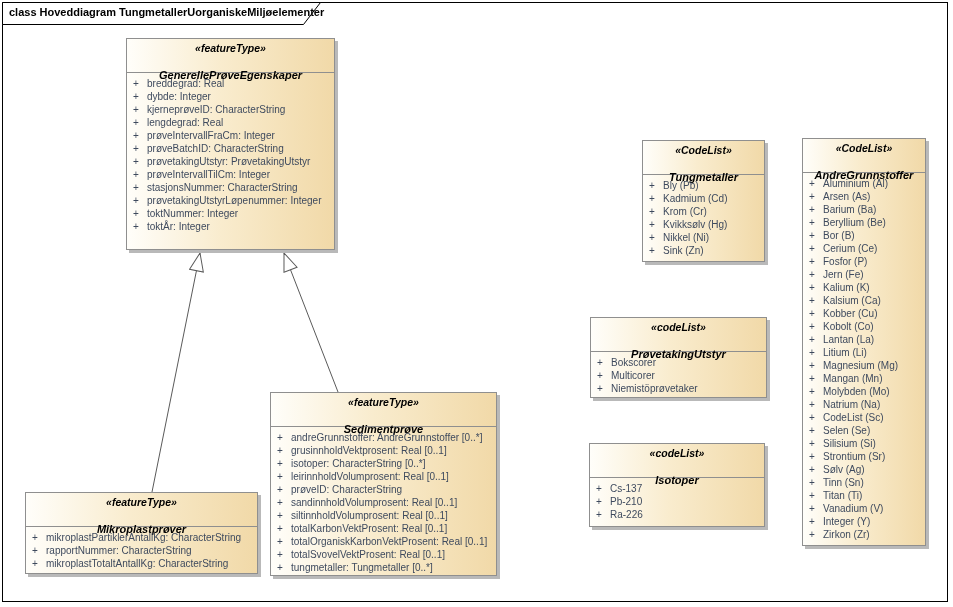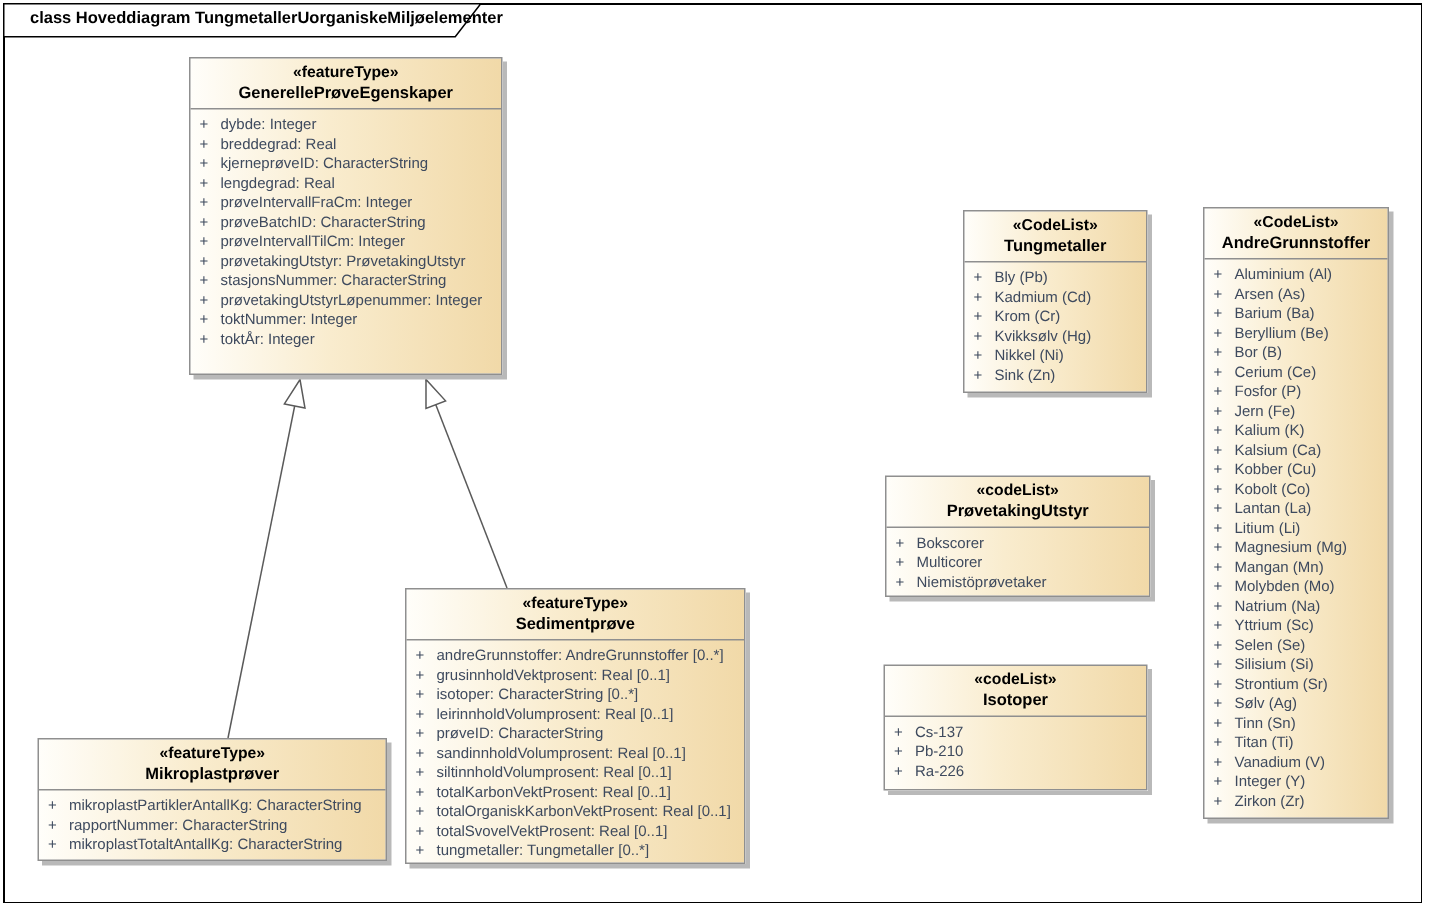--- a/index.html
+++ b/index.html
@@ -3,35 +3,35 @@
 <meta charset="utf-8">
 <style>
   html,body{margin:0;padding:0;}
   body{
     width:953px;height:607px;position:relative;overflow:hidden;
     background:#ffffff;
     font-family:"Liberation Sans", sans-serif;
   }
   .overlay{position:absolute;left:0;top:0;width:953px;height:607px;}
   .tab-text{
-    position:absolute;left:20px;top:6px;
+    position:absolute;left:9px;top:6px;
     font-size:11px;font-weight:bold;color:#000;white-space:nowrap;
   }
   .uml-box{
     position:absolute;box-sizing:border-box;
     background:linear-gradient(to right,#fffefa 0%,#f9ecce 45%,#f1d9a8 100%);
     border:1px solid #8f8f8f;
     box-shadow:3px 3px 0 0 #b9b9b9;
   }
   .hdr{
     box-sizing:border-box;height:34px;text-align:center;
-    border-bottom:1px solid #8f8f8f;padding-top:3px;
+    border-bottom:1px solid #8f8f8f;padding-top:3px;font-style:italic;
   }
   .stereotype{font-size:10.5px;font-weight:bold;color:#000;line-height:13px;}
-  .cls-name{font-size:11px;font-weight:bold;color:#000;line-height:14px;}
+  .cls-name{font-size:11px;font-weight:bold;color:#000;line-height:14px;margin-top:13px;}
   .attrs{padding-top:4px;}
   .attr-row{
     font-size:10px;line-height:13px;color:#3e4a5e;
     white-space:nowrap;
   }
   .vis{display:inline-block;margin-left:6px;width:14px;}
 </style>
 </head>
 <body>
 
@@ -48,28 +48,28 @@
 </svg>
 
 <div class="tab-text">class Hoveddiagram TungmetallerUorganiskeMiljøelementer</div>
 
 <div class="uml-box" style="left:126px;top:38px;width:209px;height:212px;">
   <div class="hdr">
     <div class="stereotype">«featureType»</div>
     <div class="cls-name">GenerellePrøveEgenskaper</div>
   </div>
   <div class="attrs">
+      <div class="attr-row"><span class="vis">+</span><span>breddegrad: Real</span></div>
       <div class="attr-row"><span class="vis">+</span><span>dybde: Integer</span></div>
-      <div class="attr-row"><span class="vis">+</span><span>breddegrad: Real</span></div>
       <div class="attr-row"><span class="vis">+</span><span>kjerneprøveID: CharacterString</span></div>
       <div class="attr-row"><span class="vis">+</span><span>lengdegrad: Real</span></div>
       <div class="attr-row"><span class="vis">+</span><span>prøveIntervallFraCm: Integer</span></div>
       <div class="attr-row"><span class="vis">+</span><span>prøveBatchID: CharacterString</span></div>
+      <div class="attr-row"><span class="vis">+</span><span>prøvetakingUtstyr: PrøvetakingUtstyr</span></div>
       <div class="attr-row"><span class="vis">+</span><span>prøveIntervallTilCm: Integer</span></div>
-      <div class="attr-row"><span class="vis">+</span><span>prøvetakingUtstyr: PrøvetakingUtstyr</span></div>
       <div class="attr-row"><span class="vis">+</span><span>stasjonsNummer: CharacterString</span></div>
       <div class="attr-row"><span class="vis">+</span><span>prøvetakingUtstyrLøpenummer: Integer</span></div>
       <div class="attr-row"><span class="vis">+</span><span>toktNummer: Integer</span></div>
       <div class="attr-row"><span class="vis">+</span><span>toktÅr: Integer</span></div>
     </div>
 </div>
 
 <div class="uml-box" style="left:642px;top:140px;width:123px;height:122px;">
   <div class="hdr">
     <div class="stereotype">«CodeList»</div>
@@ -102,21 +102,21 @@
       <div class="attr-row"><span class="vis">+</span><span>Kalium (K)</span></div>
       <div class="attr-row"><span class="vis">+</span><span>Kalsium (Ca)</span></div>
       <div class="attr-row"><span class="vis">+</span><span>Kobber (Cu)</span></div>
       <div class="attr-row"><span class="vis">+</span><span>Kobolt (Co)</span></div>
       <div class="attr-row"><span class="vis">+</span><span>Lantan (La)</span></div>
       <div class="attr-row"><span class="vis">+</span><span>Litium (Li)</span></div>
       <div class="attr-row"><span class="vis">+</span><span>Magnesium (Mg)</span></div>
       <div class="attr-row"><span class="vis">+</span><span>Mangan (Mn)</span></div>
       <div class="attr-row"><span class="vis">+</span><span>Molybden (Mo)</span></div>
       <div class="attr-row"><span class="vis">+</span><span>Natrium (Na)</span></div>
-      <div class="attr-row"><span class="vis">+</span><span>Yttrium (Sc)</span></div>
+      <div class="attr-row"><span class="vis">+</span><span>CodeList (Sc)</span></div>
       <div class="attr-row"><span class="vis">+</span><span>Selen (Se)</span></div>
       <div class="attr-row"><span class="vis">+</span><span>Silisium (Si)</span></div>
       <div class="attr-row"><span class="vis">+</span><span>Strontium (Sr)</span></div>
       <div class="attr-row"><span class="vis">+</span><span>Sølv (Ag)</span></div>
       <div class="attr-row"><span class="vis">+</span><span>Tinn (Sn)</span></div>
       <div class="attr-row"><span class="vis">+</span><span>Titan (Ti)</span></div>
       <div class="attr-row"><span class="vis">+</span><span>Vanadium (V)</span></div>
       <div class="attr-row"><span class="vis">+</span><span>Integer (Y)</span></div>
       <div class="attr-row"><span class="vis">+</span><span>Zirkon (Zr)</span></div>
     </div>

